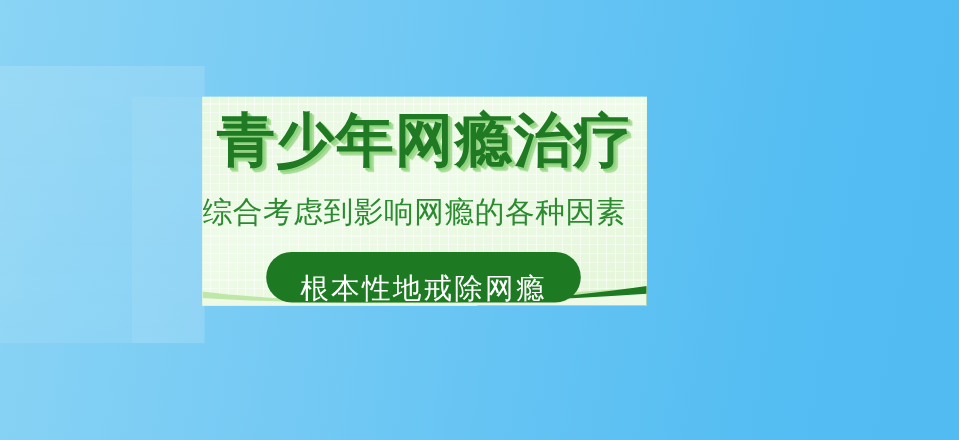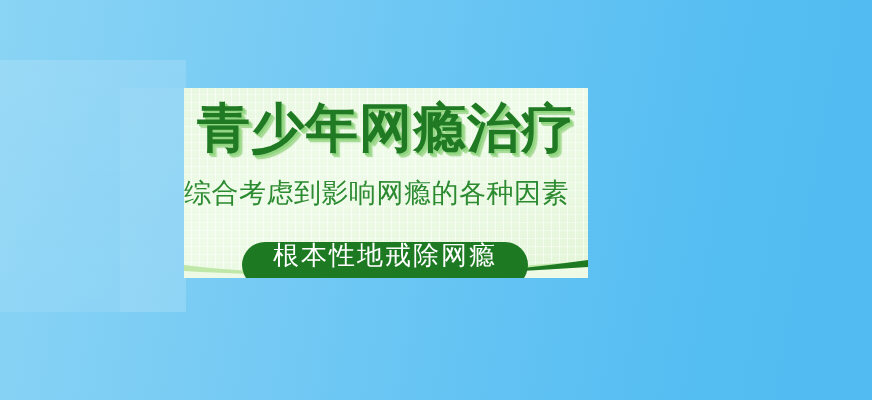--- a/index.html
+++ b/index.html
@@ -104,23 +104,22 @@
   
   #pill {
     position: absolute;
     left: 58px;
     top: 141px;
     width: 286px;
     height: 46px;
     border-radius: 23px;
     background: #1d7a22;
     display: flex;
-    align-items: flex-start;
+    align-items: flex-end;
     justify-content: center;
-    margin-top: 13px;
   }
   #pill-label {
     color: #ffffff;
     font-size: 26px;
     font-weight: 400;
     letter-spacing: 2px;
     white-space: nowrap;
     line-height: 1;
   }
 </style>

